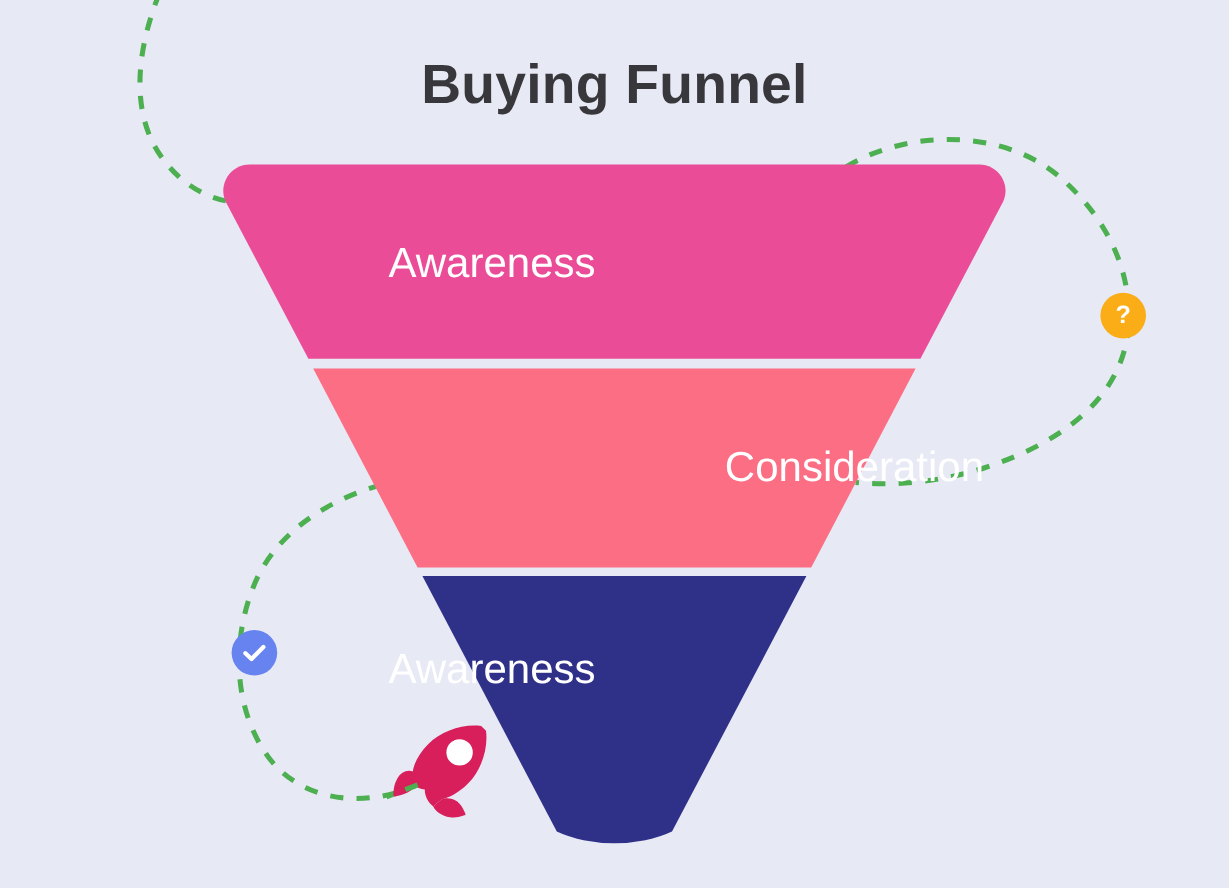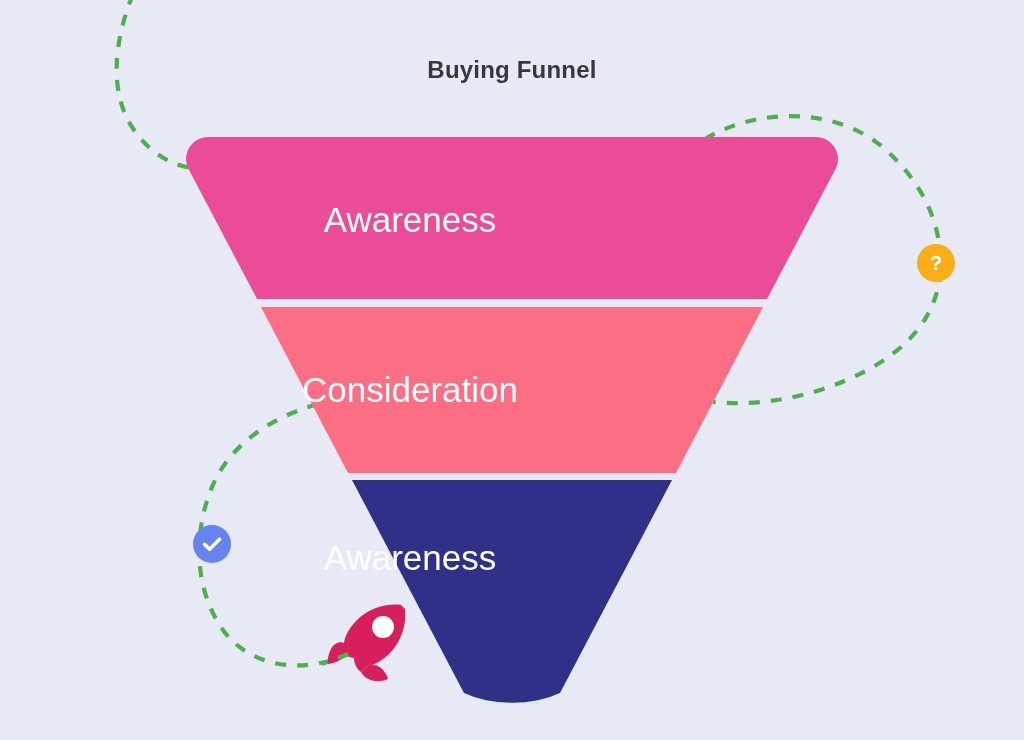--- a/index.html
+++ b/index.html
@@ -25,39 +25,39 @@
     top: 0;
     width: 1024px;
     height: 740px;
   }
   #title {
     position: absolute;
     left: 0;
     top: 44px;
     width: 1024px;
     text-align: center;
-    font-size: 24px;
+    font-size: 46px;
     font-weight: bold;
     color: #38383c;
     letter-spacing: 0.2px;
     line-height: 52px;
   }
   .stage-label {
     position: absolute;
     width: 820px;
     left: 0;
     text-align: center;
     color: #ffffff;
     font-size: 35px;
     font-weight: normal;
     line-height: 42px;
     pointer-events: none;
   }
   #label-0 { top: 199px; }
-  #label-1 { top: 369px; }
+  #label-1 { top: 369px; text-align: right; }
   #label-2 { top: 537px; }
 
   .badge {
     position: absolute;
     border-radius: 50%;
     display: flex;
     align-items: center;
     justify-content: center;
   }
   #badge-help {

